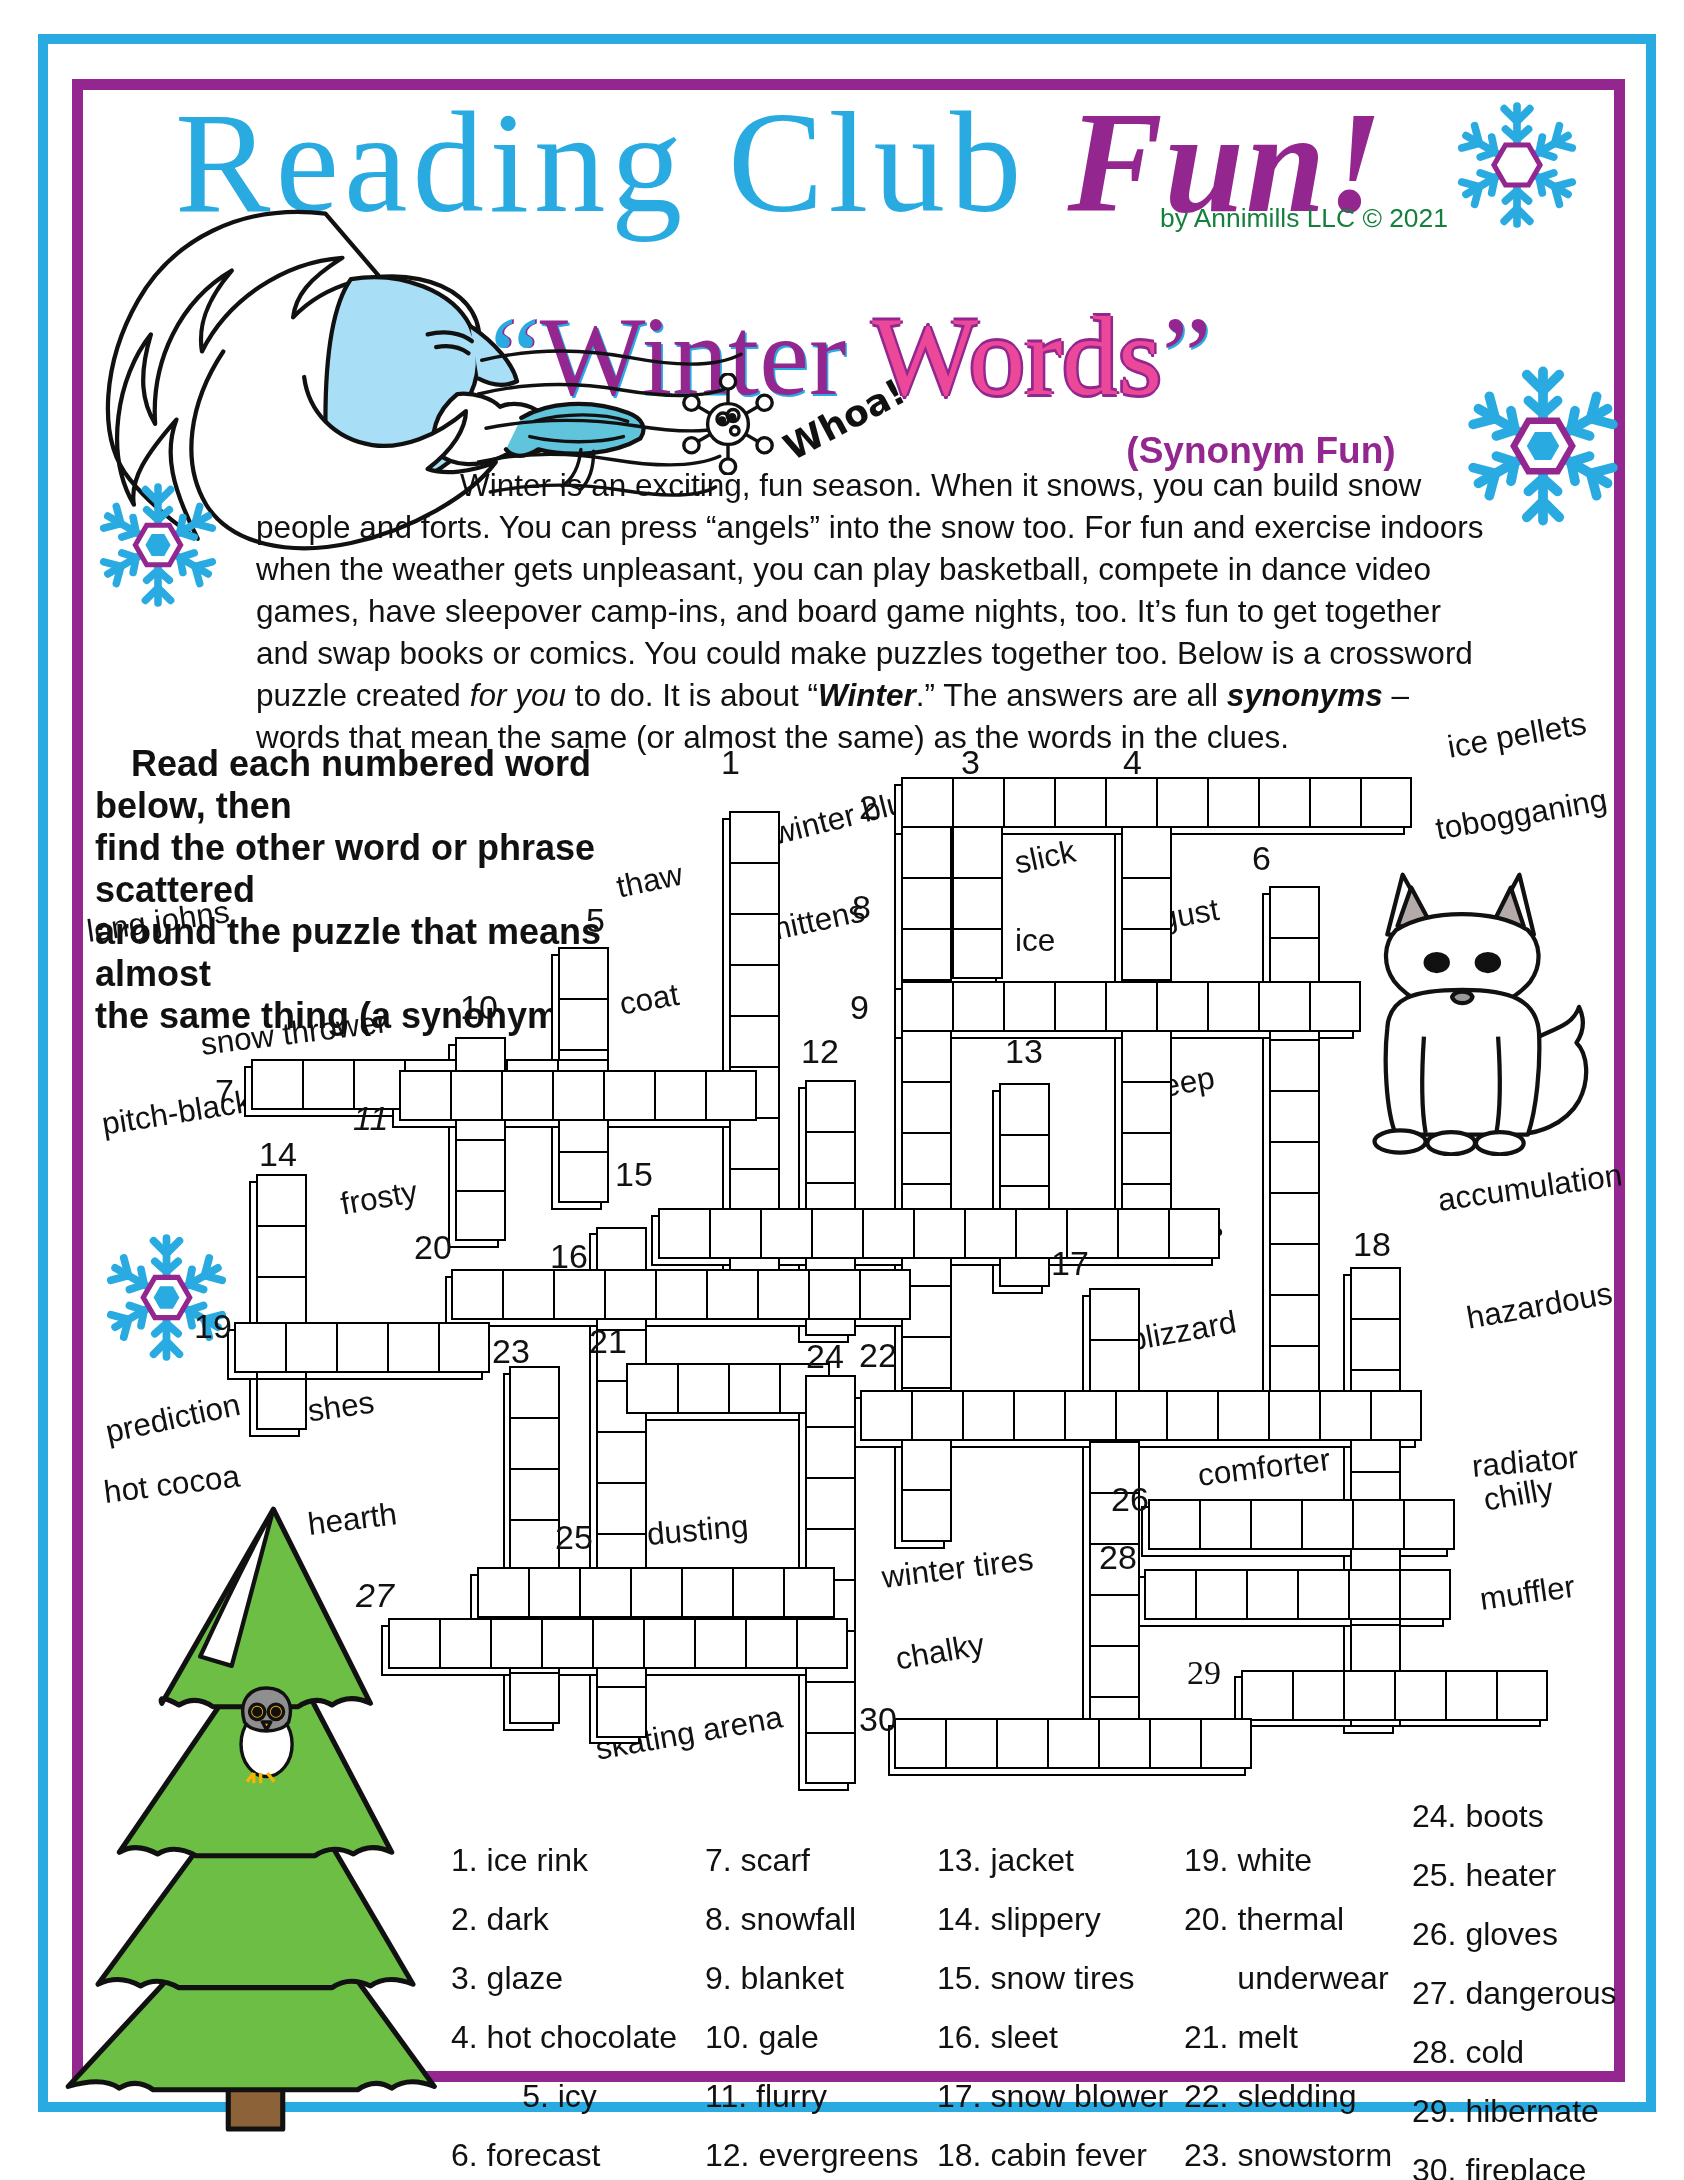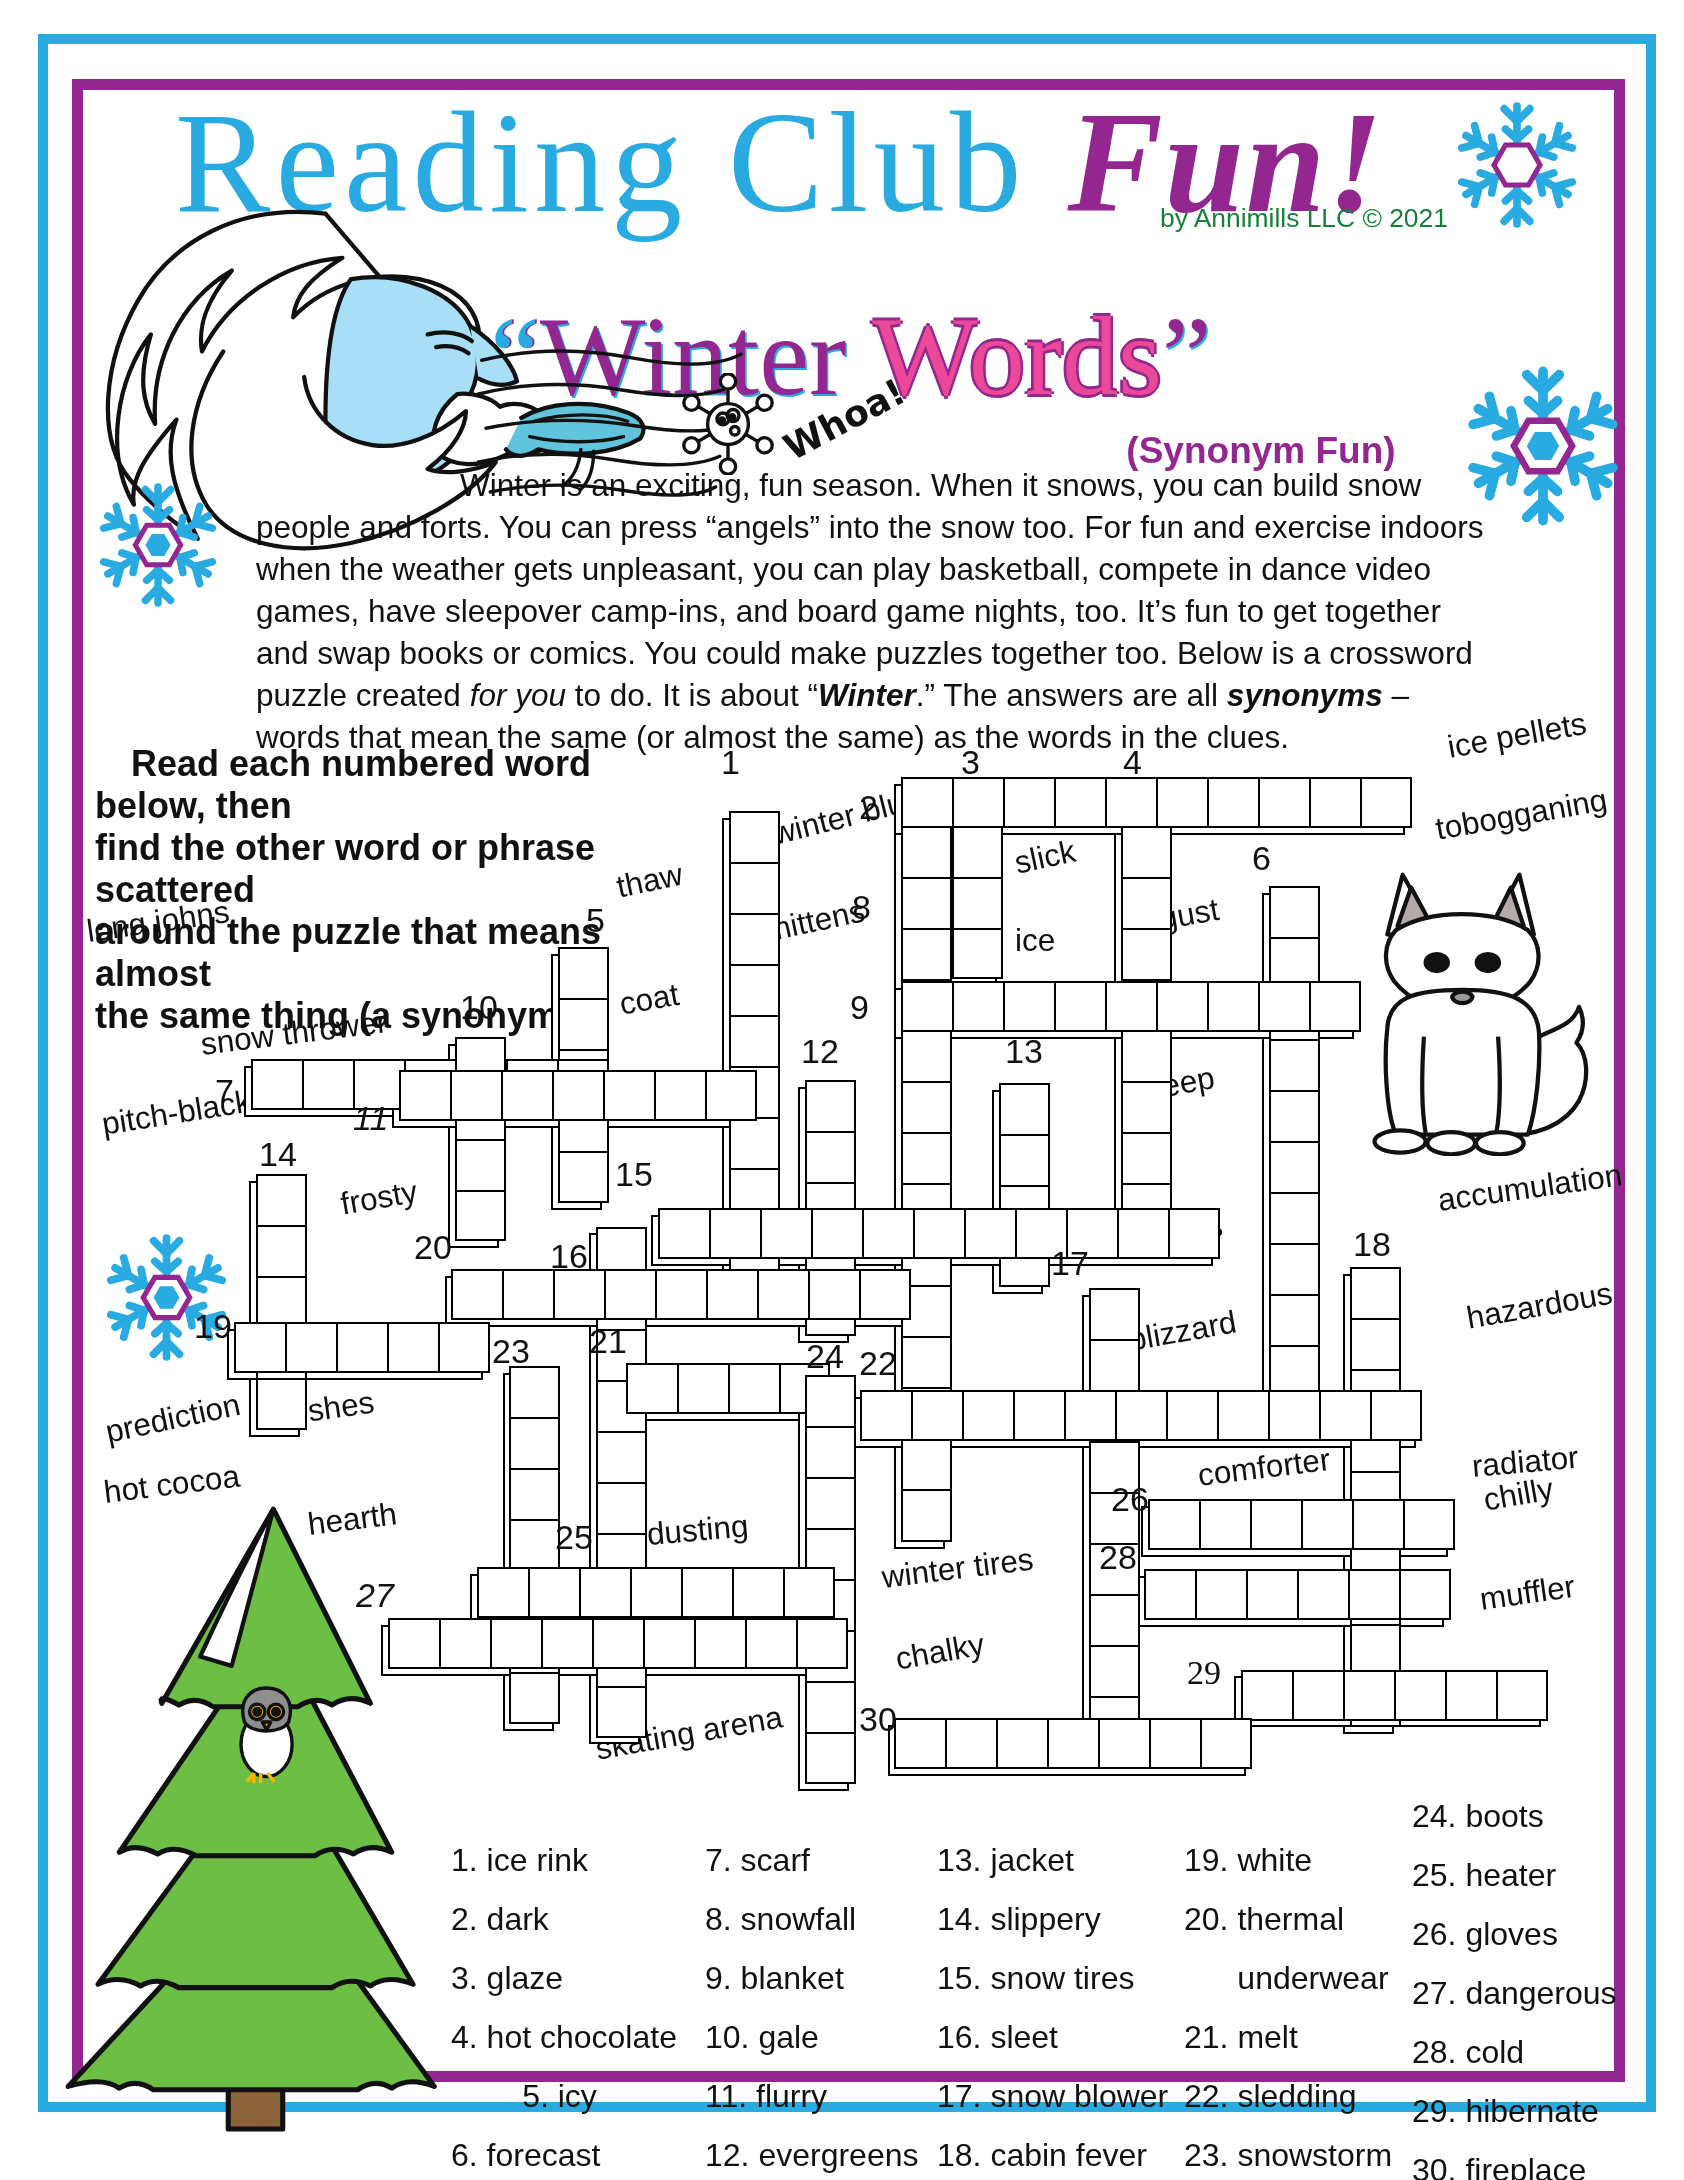--- a/index.html
+++ b/index.html
@@ -219,21 +219,21 @@
       <div class="num" style="left: 801px; top: 1032px;">12</div>
       <div class="num" style="left: 1005px; top: 1032px;">13</div>
       <div class="num" style="left: 259px; top: 1135px;">14</div>
       <div class="num" style="left: 615px; top: 1155px;">15</div>
       <div class="num" style="left: 550px; top: 1237px;">16</div>
       <div class="num" style="left: 1051px; top: 1244px;">17</div>
       <div class="num" style="left: 1353px; top: 1225px;">18</div>
       <div class="num" style="left: 194px; top: 1307px;">19</div>
       <div class="num" style="left: 414px; top: 1228px;">20</div>
       <div class="num" style="left: 589px; top: 1322px;">21</div>
-      <div class="num" style="left: 859px; top: 1336px; margin-top: 8px;">22</div>
+      <div class="num" style="left: 859px; top: 1336px;">22</div>
       <div class="num" style="left: 492px; top: 1332px;">23</div>
       <div class="num" style="left: 806px; top: 1337px;">24</div>
       <div class="num" style="left: 555px; top: 1518px;">25</div>
       <div class="num" style="left: 1111px; top: 1480px;">26</div>
       <div class="num" style="left: 356px; top: 1576px; font-style: italic;">27</div>
       <div class="num" style="left: 1099px; top: 1538px;">28</div>
       <div class="num" style="left: 1187px; top: 1654px; font-family: Liberation Serif, serif;">29</div>
       <div class="num" style="left: 859px; top: 1700px;">30</div>
       <div class="word" style="left: 1448px; top: 729px; transform: rotate(-10deg);">ice pellets</div>
       <div class="word" style="left: 1436px; top: 811px; transform: rotate(-10deg);">tobogganing</div>

